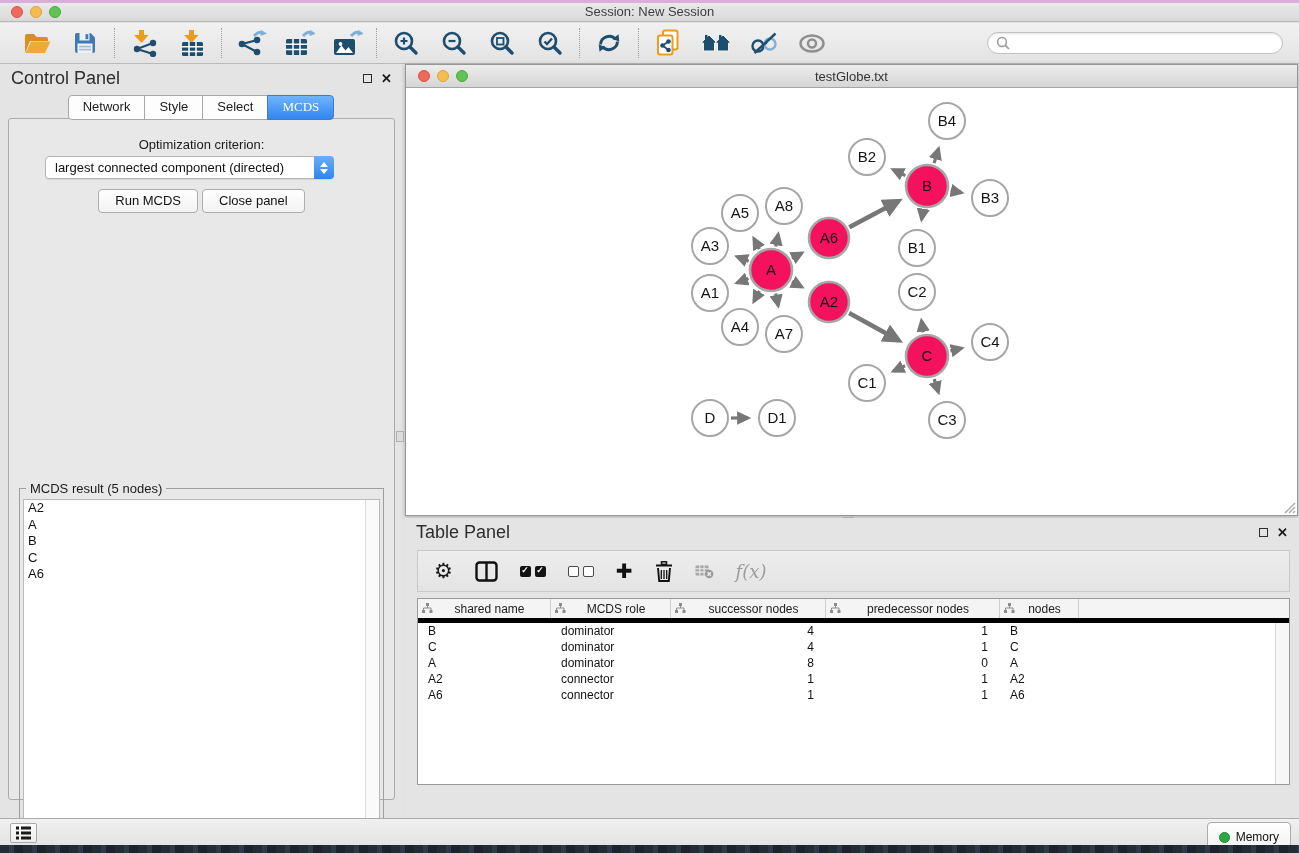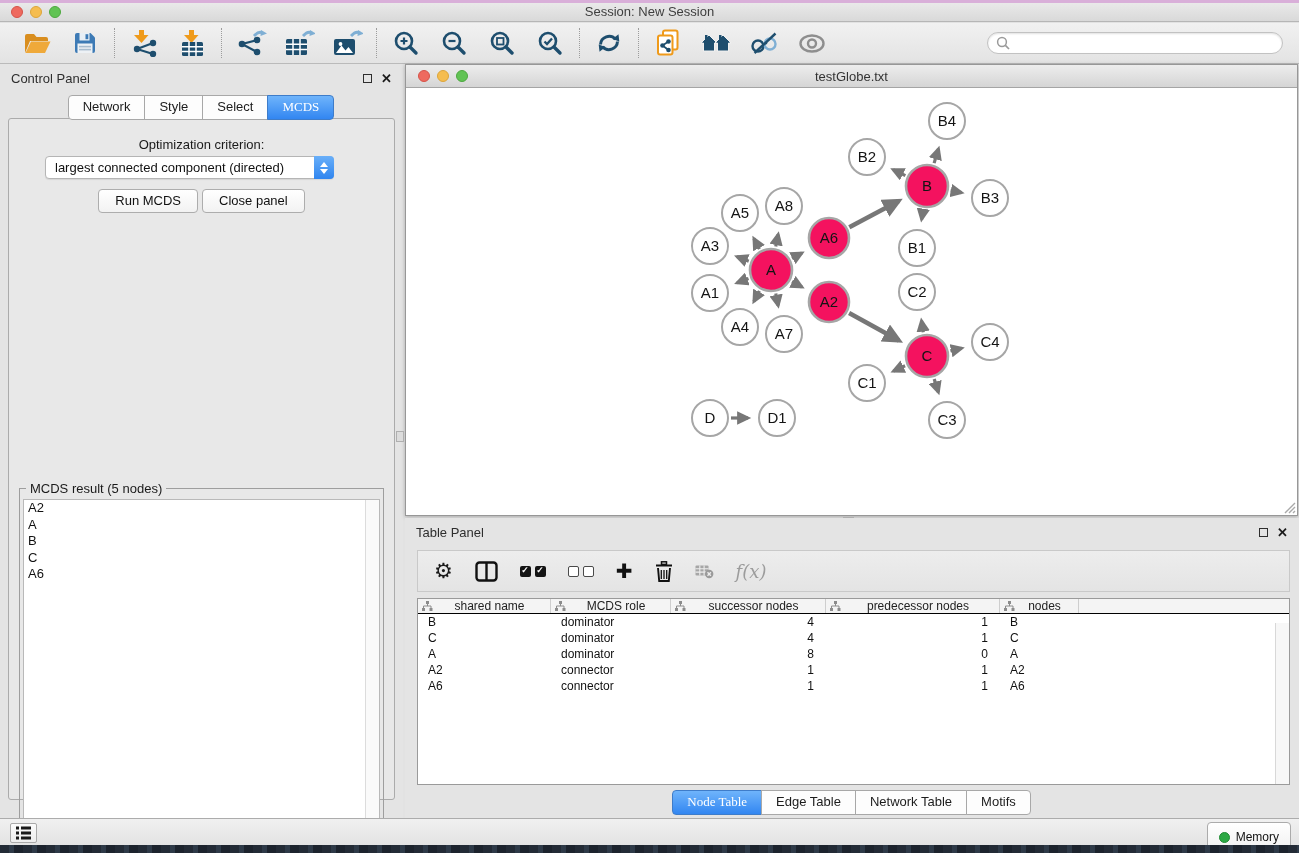--- a/index.html
+++ b/index.html
@@ -27,21 +27,21 @@
   .tbtn { width:32px; height:32px; display:flex; align-items:center; justify-content:center; cursor:default; }
   .searchbox { margin-left:auto; margin-right:8px; width:296px; height:22px; background:#fff;
     border:1px solid #C2C2C2; border-radius:12px; display:flex; align-items:center; padding:0 8px;
     box-shadow:inset 0 1px 2px rgba(0,0,0,0.12); }
   .searchbox input { border:none; outline:none; flex:1; font-size:12px; margin-left:5px;
     font-family:"Liberation Sans",sans-serif; background:transparent; }
 
   
   .control-panel { position:absolute; left:0; top:64px; width:403px; height:754px; background:#E4E4E4; }
   .panel-head { height:28px; display:flex; align-items:center; padding:0 11px; }
-  .panel-title { font-size:13px; color:#2E2E2E; }
+  .panel-title { font-size:18px; color:#2E2E2E; }
   .panel-btns { margin-left:auto; display:flex; align-items:center; gap:9px; }
   .float-glyph { width:9px; height:9px; border:1.5px solid #2E2E2E; display:inline-block; }
   .close-glyph { font-size:13px; font-weight:bold; color:#1A1A1A; line-height:9px; }
   .cp-tabs { position:absolute; left:0; top:31px; width:100%; display:flex; justify-content:center; z-index:2; }
   .tab { font-size:13px; color:#1C1C1C; background:#FDFDFD; border:1px solid #A8A8A8;
     padding:3px 14px 4px; margin-left:-1px; cursor:default; }
   .tab:first-child { border-radius:4px 0 0 4px; }
   .tab:last-child  { border-radius:0 4px 4px 0; }
   .tab.selected { background:linear-gradient(#6FB4FB,#3286F1); color:#fff; border-color:#3E7CC9;font-family:Liberation Serif, serif; }
   .cp-content { position:absolute; left:8px; top:54px; width:387px; height:682px;
@@ -92,22 +92,22 @@
   .gear-glyph { font-size:21px; color:#1A1A1A; font-family:"DejaVu Sans",sans-serif; line-height:20px; }
   .plus-glyph { font-size:20px; color:#111; font-family:"DejaVu Sans",sans-serif; line-height:20px; }
   .fx-glyph { font-size:18px; color:#9C9C9C; font-family:"DejaVu Serif",serif; font-style:italic; }
   .cb-pair { display:flex; gap:4px; }
   .cb-checked { width:11px; height:11px; background:#141414; border-radius:2px; position:relative; }
   .cb-checked::after { content:"✓"; position:absolute; left:1.5px; top:-1px; color:#fff; font-size:9px; font-weight:bold; }
   .cb-empty { width:11px; height:11px; background:#fff; border:1.8px solid #4A4A4A; border-radius:2px; }
 
   .tp-table { position:absolute; left:12px; top:80px; width:873px; height:187px;
     background:#fff; border:1px solid #9A9A9A; overflow:hidden; }
-  .thead { display:grid; grid-template-columns:133px 120px 155px 174px 79px auto; height:15px;
-    background:#F4F4F4; border-bottom:1px solid #000000; }
+  .thead { display:grid; grid-template-columns:133px 120px 155px 174px 79px auto; height:24px;
+    background:#F4F4F4; border-bottom:5px solid #000000; }
   .th { display:flex; align-items:center; border-right:1px solid #CECECE; padding:0 4px; overflow:hidden; }
   .th:last-child { border-right:none; }
   .th .th-label { flex:1; text-align:center; font-size:12px; color:#222; white-space:nowrap; }
   .trow { display:grid; grid-template-columns:133px 120px 155px 174px 79px auto; height:16px; }
   .td { font-size:12px; color:#111; line-height:16px; white-space:nowrap; overflow:hidden; }
   .td.left { padding-left:10px; }
   .td.right { text-align:right; padding-right:12px; }
   .tbl-scroll { position:absolute; right:0; top:24px; bottom:0; width:14px; background:#F7F7F7;
     border-left:1px solid #D8D8D8; }
   .tp-tabs { position:absolute; left:0; top:272px; width:100%; display:flex; justify-content:center; }
@@ -601,26 +601,20 @@
         <div class="trow">
           <div class="td left">A6</div>
           <div class="td left">connector</div>
           <div class="td right">1</div>
           <div class="td right">1</div>
           <div class="td left">A6</div>
         </div>
       </div>
     <div class="tbl-scroll"></div>
   </div>
-  <div class="tp-tabs" id="tp-tabs">
-      <div class="tab selected">Node Table</div>
-      <div class="tab">Edge Table</div>
-      <div class="tab">Network Table</div>
-      <div class="tab">Motifs</div>
-    </div>
 </div>
 
 <div class="statusbar">
   <div class="list-btn">
     <svg width="15" height="14" viewBox="0 0 15 14">
       <g fill="#1A1A1A">
         <rect x="0" y="0.5" width="3" height="3"></rect>
           <rect x="5" y="0.5" width="10" height="3"></rect>
         <rect x="0" y="5.5" width="3" height="3"></rect>
           <rect x="5" y="5.5" width="10" height="3"></rect>

